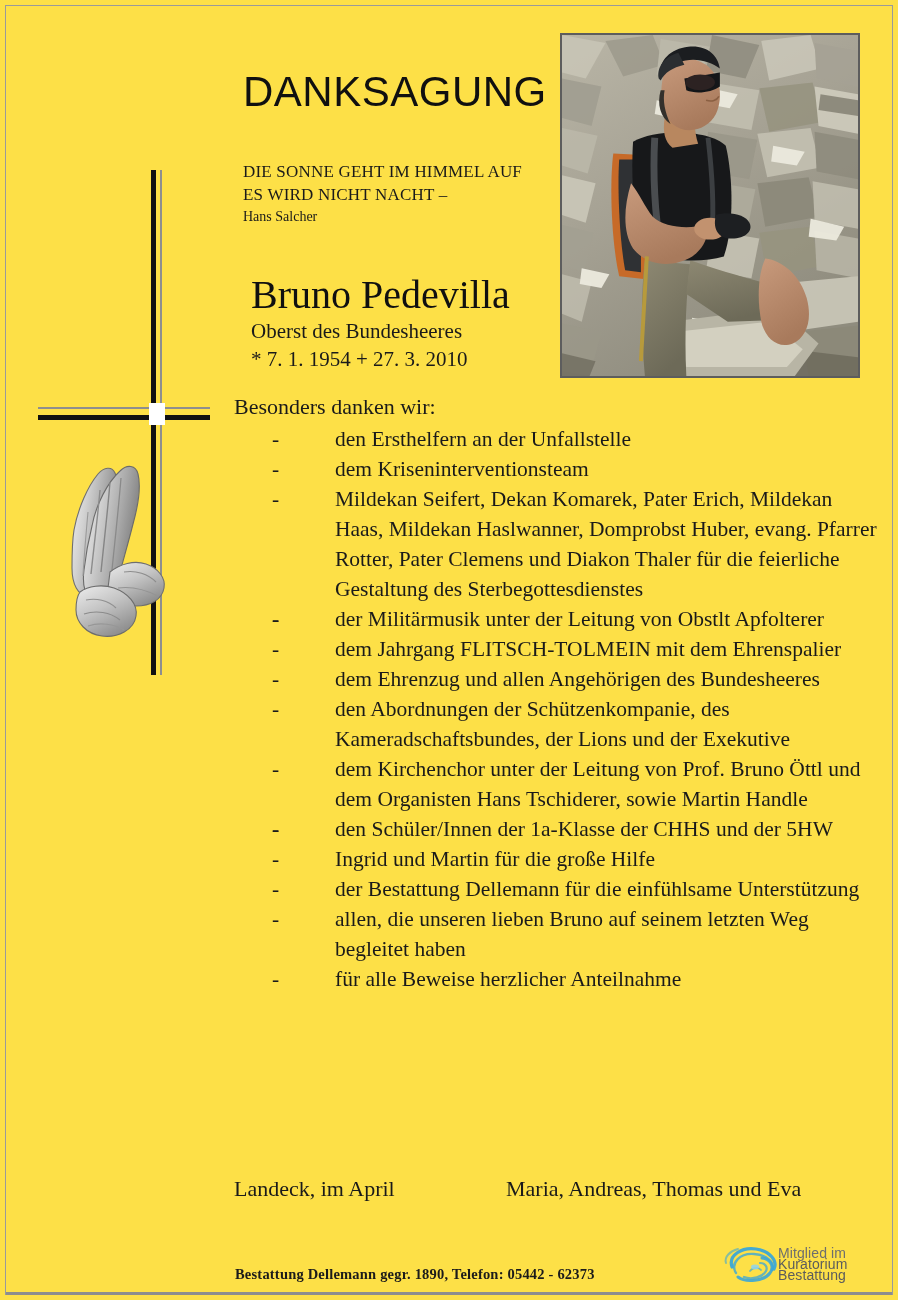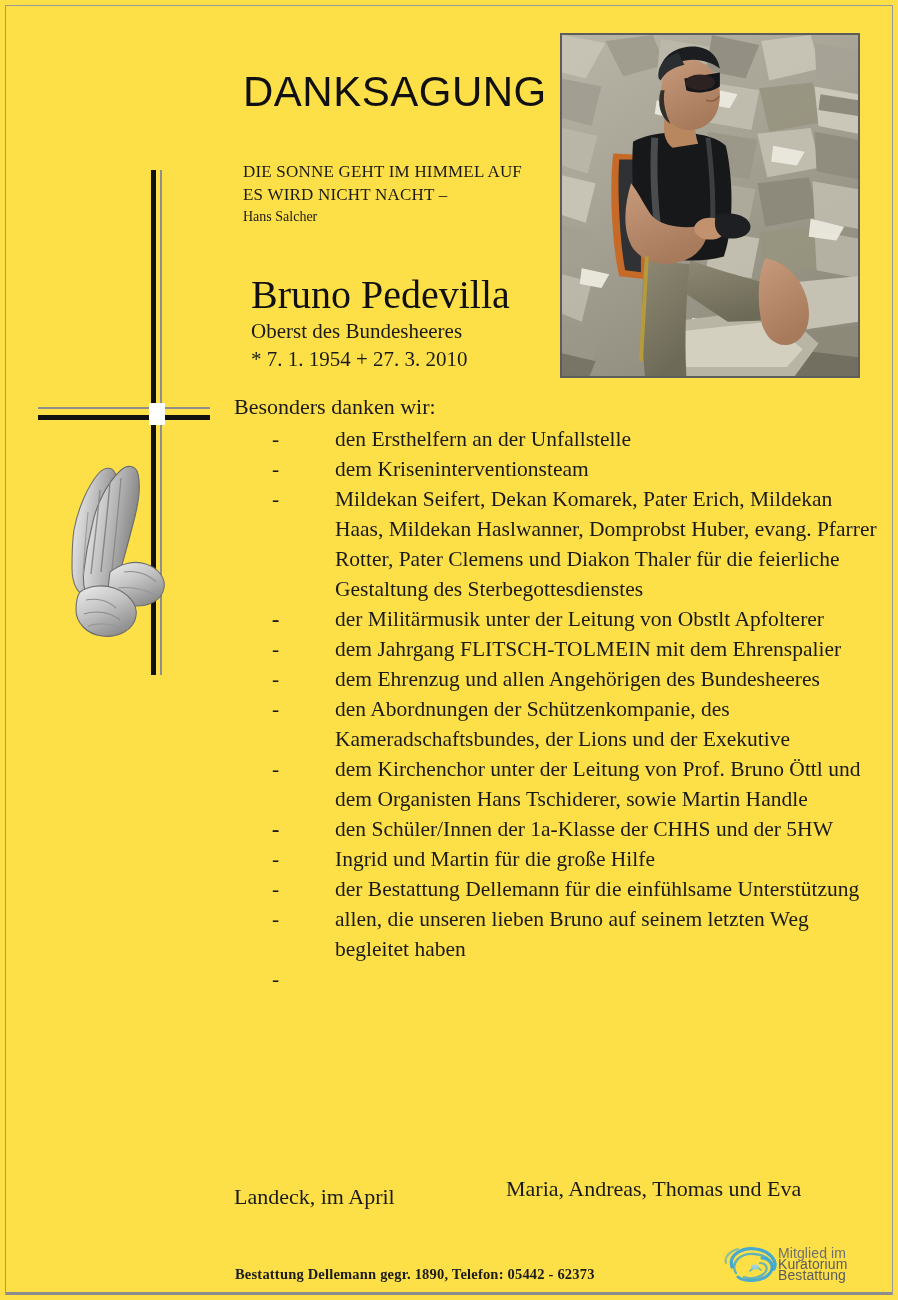--- a/index.html
+++ b/index.html
@@ -192,21 +192,21 @@
 
   #closing {
     position: absolute;
     left: 234px;
     top: 1175px;
     width: 648px;
   }
   #closing-place {
     position: absolute;
     left: 0;
-    top: 8px;
+    top: 0;
     font-size: 22px;
     line-height: 28px;
     white-space: nowrap;
   }
   #closing-family {
     position: absolute;
     left: 272px;
     top: 0;
     font-size: 22px;
     line-height: 28px;
@@ -487,20 +487,21 @@
       <div class="thanks-item">
         <span class="thanks-bullet">-</span>
         <span class="thanks-text">der Bestattung Dellemann für die einfühlsame Unterstützung</span>
       </div>
       <div class="thanks-item">
         <span class="thanks-bullet">-</span>
         <span class="thanks-text">allen, die unseren lieben Bruno auf seinem letzten Weg begleitet haben</span>
       </div>
       <div class="thanks-item">
         <span class="thanks-bullet">-</span>
+        <span class="thanks-text">für alle Beweise herzlicher Anteilnahme</span>
       </div>
     </div>
 
   <div id="closing">
     <div id="closing-place">Landeck, im April</div>
     <div id="closing-family">Maria, Andreas, Thomas und Eva</div>
   </div>
 
   <div id="footer-text">Bestattung Dellemann gegr. 1890, Telefon: 05442 - 62373</div>
 

